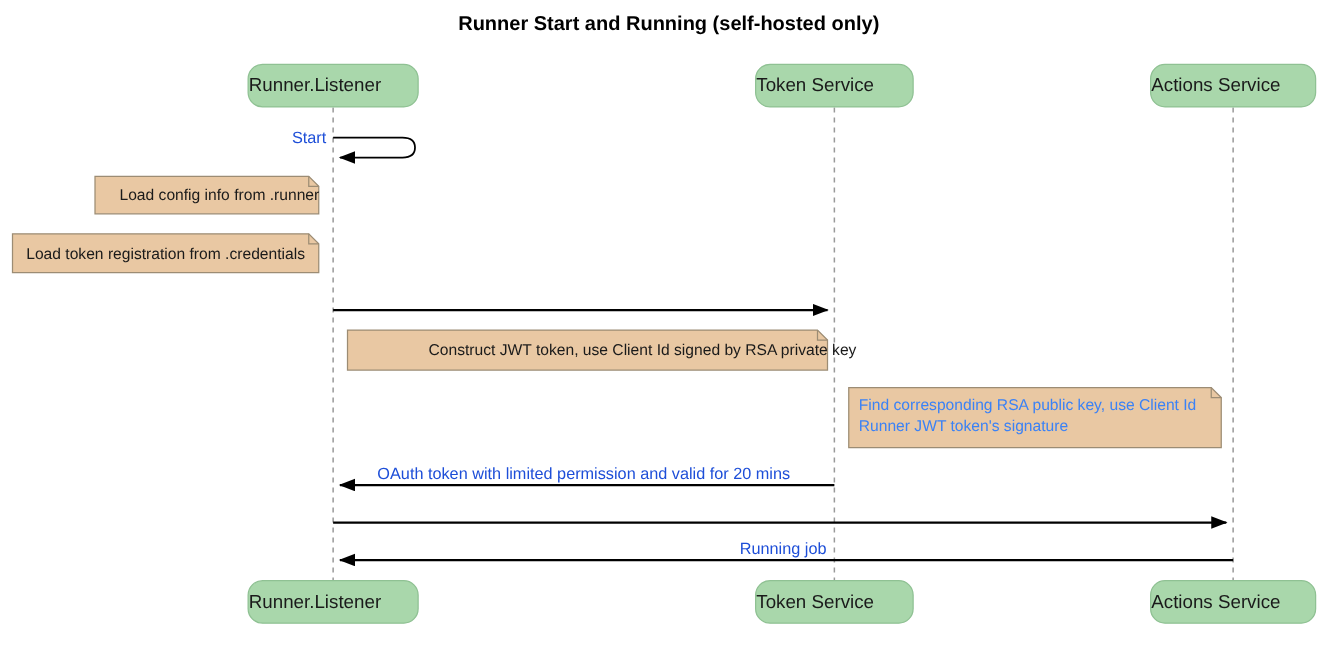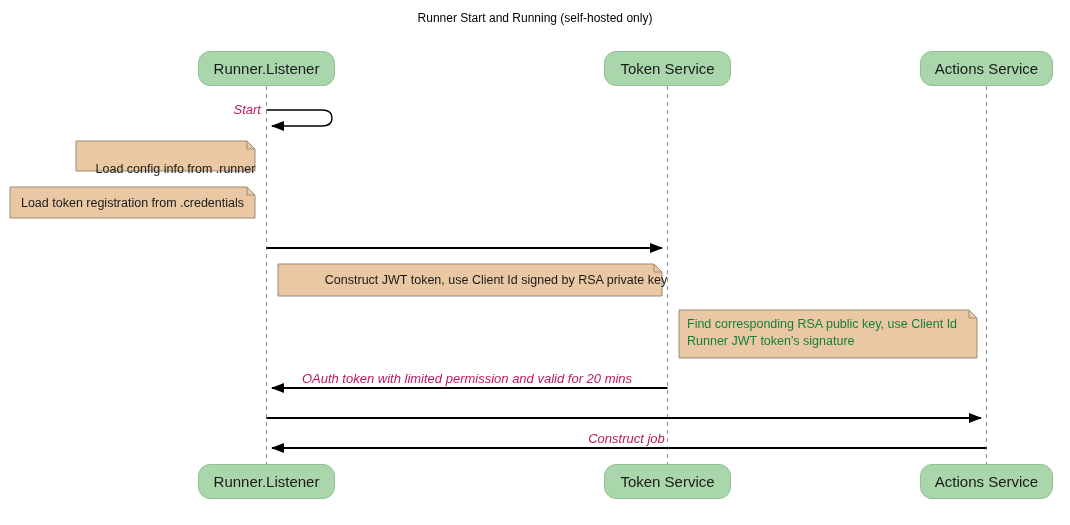--- a/index.html
+++ b/index.html
@@ -17,33 +17,33 @@
   }
   .layer {
     position: absolute;
     left: 0; top: 0;
   }
   .title {
     position: absolute;
     left: 0; top: 11px;
     width: 1070px;
     text-align: center;
-    font-size: 12px;
-    font-weight: normal;
+    font-size: 16px;
+    font-weight: bold;
     color: #000000;
   }
   .participant {
     position: absolute;
     height: 35px;
     background: #a9d7ab;
     border: 1px solid #8fc193;
     border-radius: 12px;
     display: flex;
     align-items: center;
-    justify-content: center;
+    justify-content: flex-start;
     font-size: 15px;
     color: #1a1a1a;
     white-space: nowrap;
   }
   .lifeline {
     stroke: #999999;
     stroke-width: 1.2;
     stroke-dasharray: 4 4;
   }
   .msg {
@@ -73,32 +73,31 @@
     justify-content: center;
     font-size: 12.5px;
     color: #1a1a1a;
     white-space: nowrap;
   }
   .note-text-multiline {
     position: absolute;
     padding: 6px 8px 0 8px;
     font-size: 12.5px;
     line-height: 17px;
-    color: #15803d;
+    color: #3b82f6;
     white-space: nowrap;
   }
   .msg-label {
     position: absolute;
     height: 14px;
     font-size: 13px;
     line-height: 14px;
     text-align: center;
-    color: #be185d;
+    color: #1d4ed8;
     white-space: nowrap;
-    font-style: italic;
   }
   .msg-label.right-align { text-align: right; }
 </style>
 </head>
 <body>
 
 <div class="canvas">
 
   <div class="title">Runner Start and Running (self-hosted only)</div>
 
@@ -148,23 +147,23 @@
   </div>
   <div class="participant" style="left:604px; top:464px; width:127px;">
     <span>Token Service</span>
   </div>
   <div class="participant" style="left:920px; top:464px; width:133px;">
     <span>Actions Service</span>
   </div>
 
   <div class="msg-label right-align" style="left:161px; top:103px; width:100px;">Start</div>
   <div class="msg-label" style="left:267px; top:372px; width:400px;">OAuth token with limited permission and valid for 20 mins</div>
-  <div class="msg-label" style="left:267px; top:432px; width:719px;">Construct job</div>
+  <div class="msg-label" style="left:267px; top:432px; width:719px;">Running job</div>
 
-  <div class="note-text" style="left:76px; top:154px; width:199px; height:30px;">Load config info from .runner</div>
+  <div class="note-text" style="left:76px; top:141px; width:199px; height:30px;">Load config info from .runner</div>
   <div class="note-text" style="left:10px; top:187px; width:245px; height:31px;">Load token registration from .credentials</div>
-  <div class="note-text" style="left:276px; top:264px; width:440px; height:32px;">Construct JWT token, use Client Id signed by RSA private key</div>
+  <div class="note-text" style="left:294px; top:264px; width:440px; height:32px;">Construct JWT token, use Client Id signed by RSA private key</div>
   <div class="note-text-multiline" style="left:679px; top:310px; width:298px; height:48px;">
     <div>Find corresponding RSA public key, use Client Id</div>
     <div>Runner JWT token's signature</div>
   </div>
 
 </div>
 
 </body></html>

